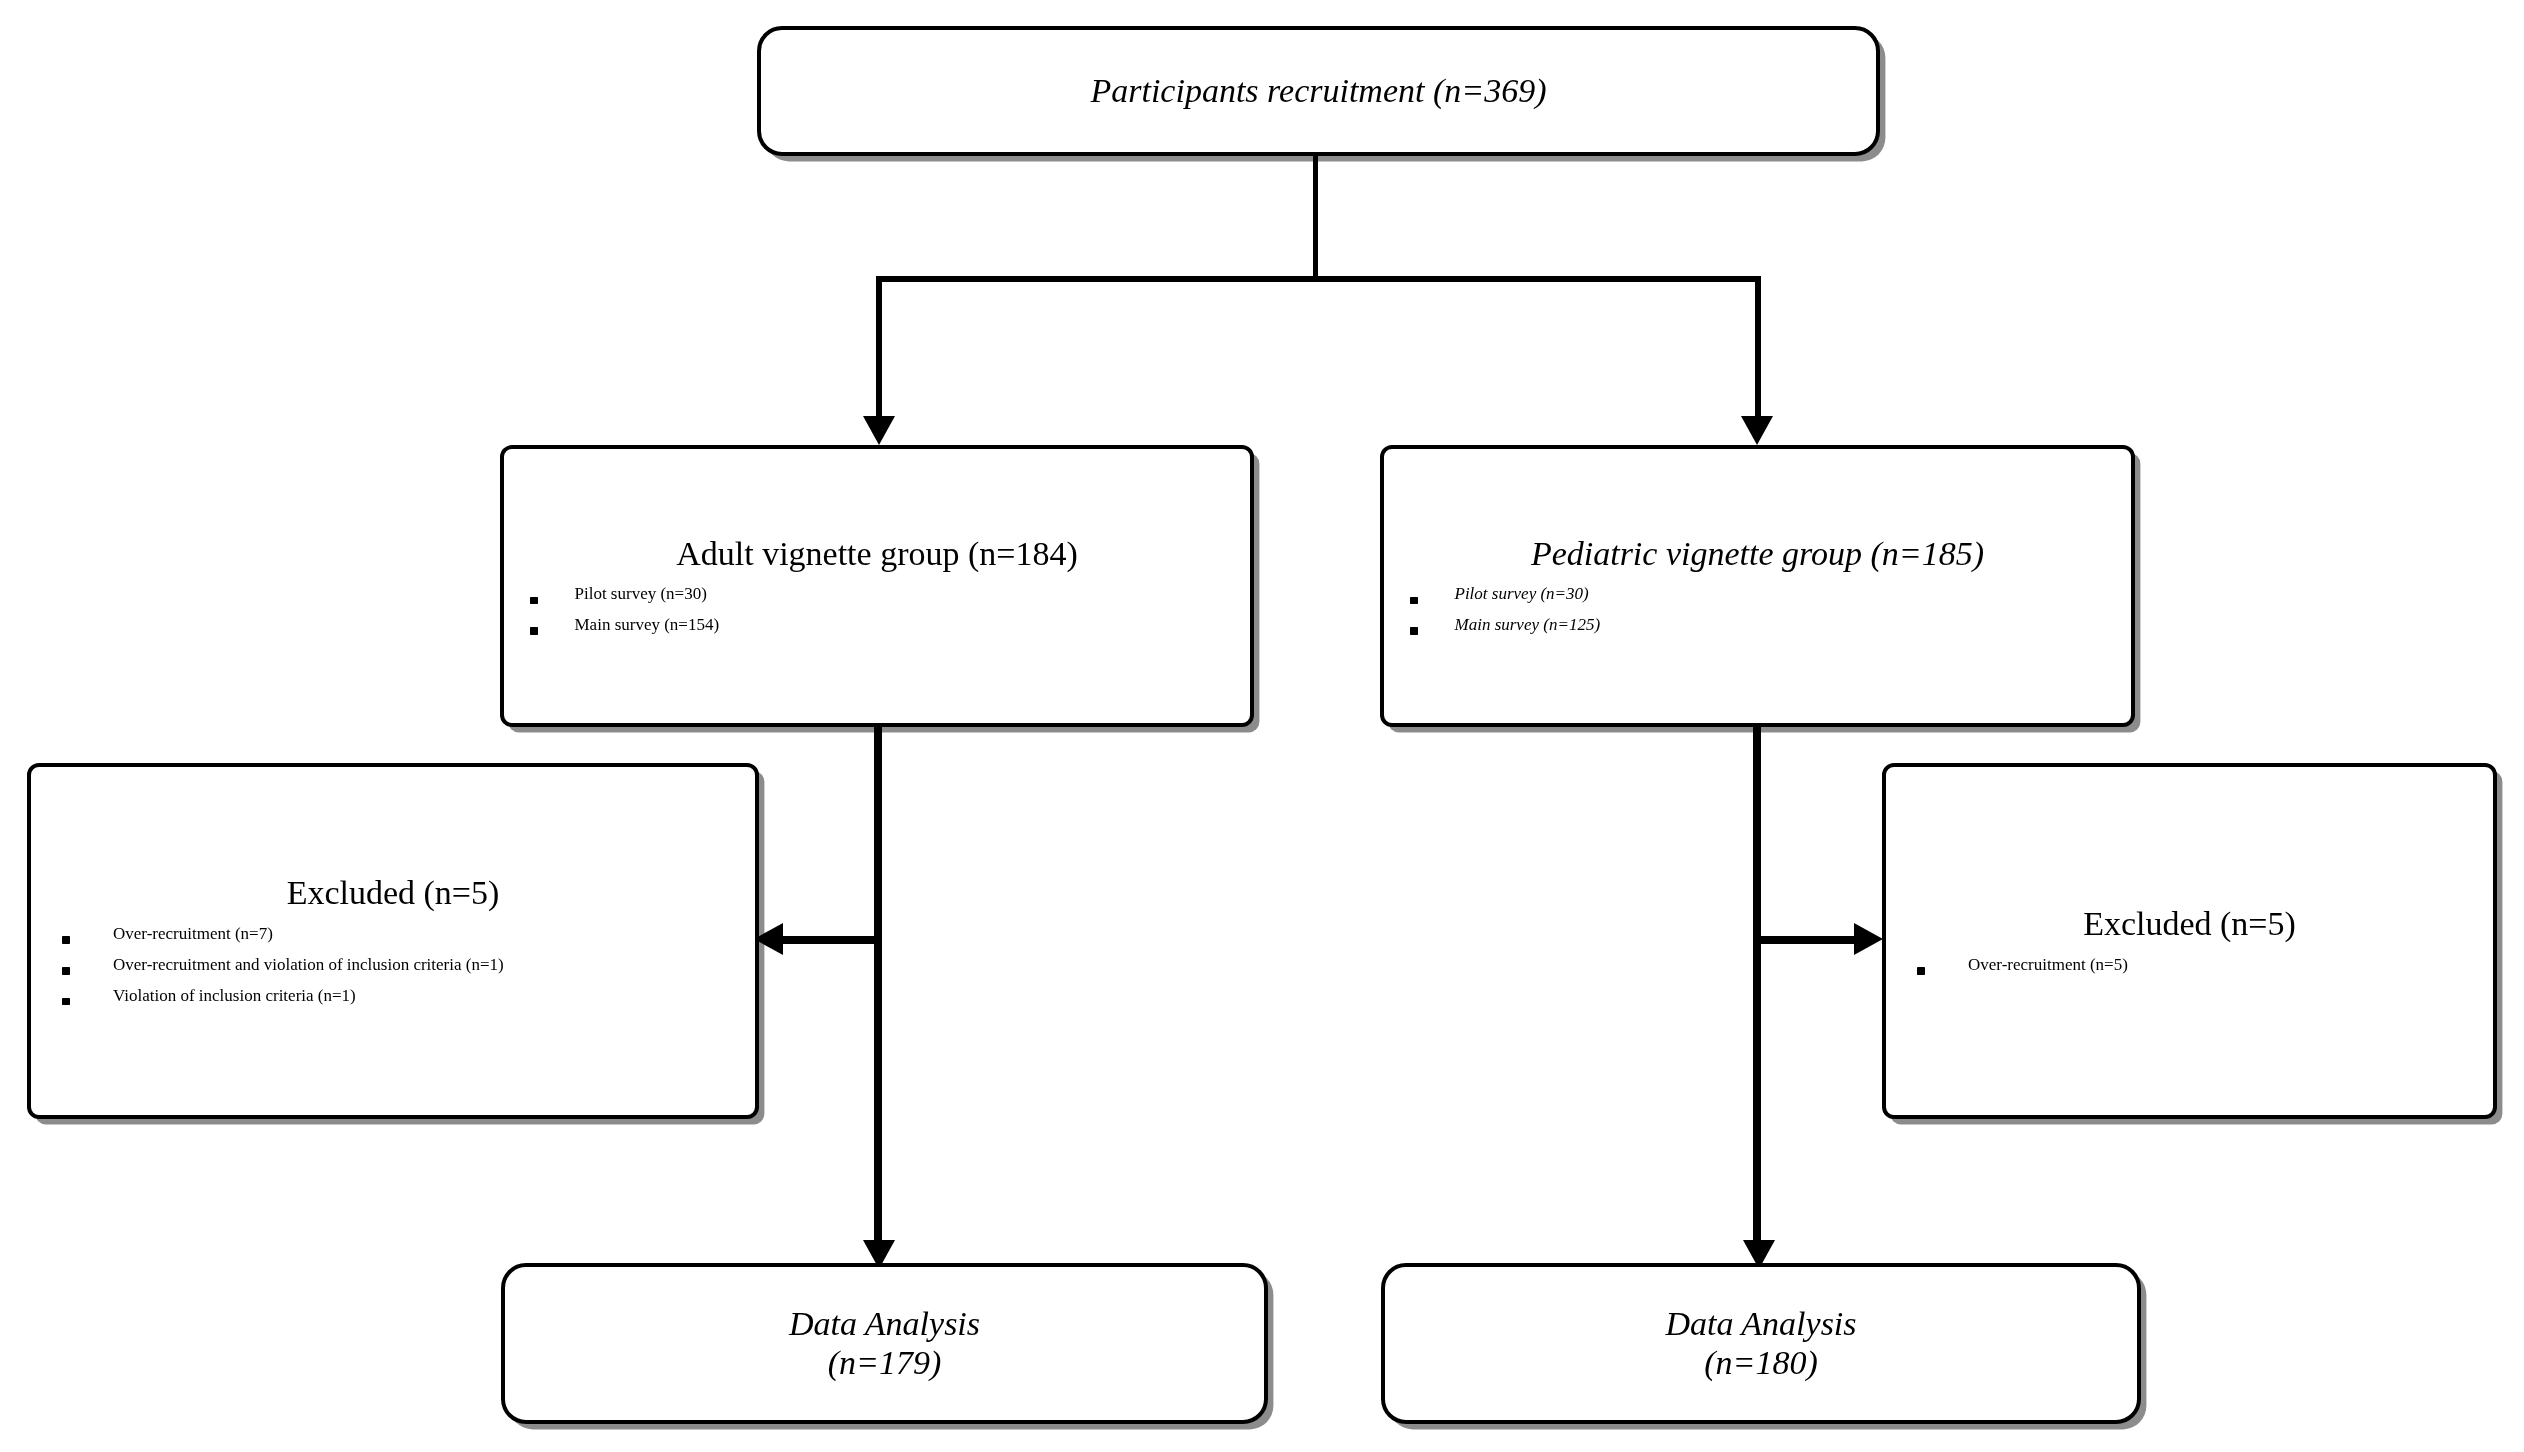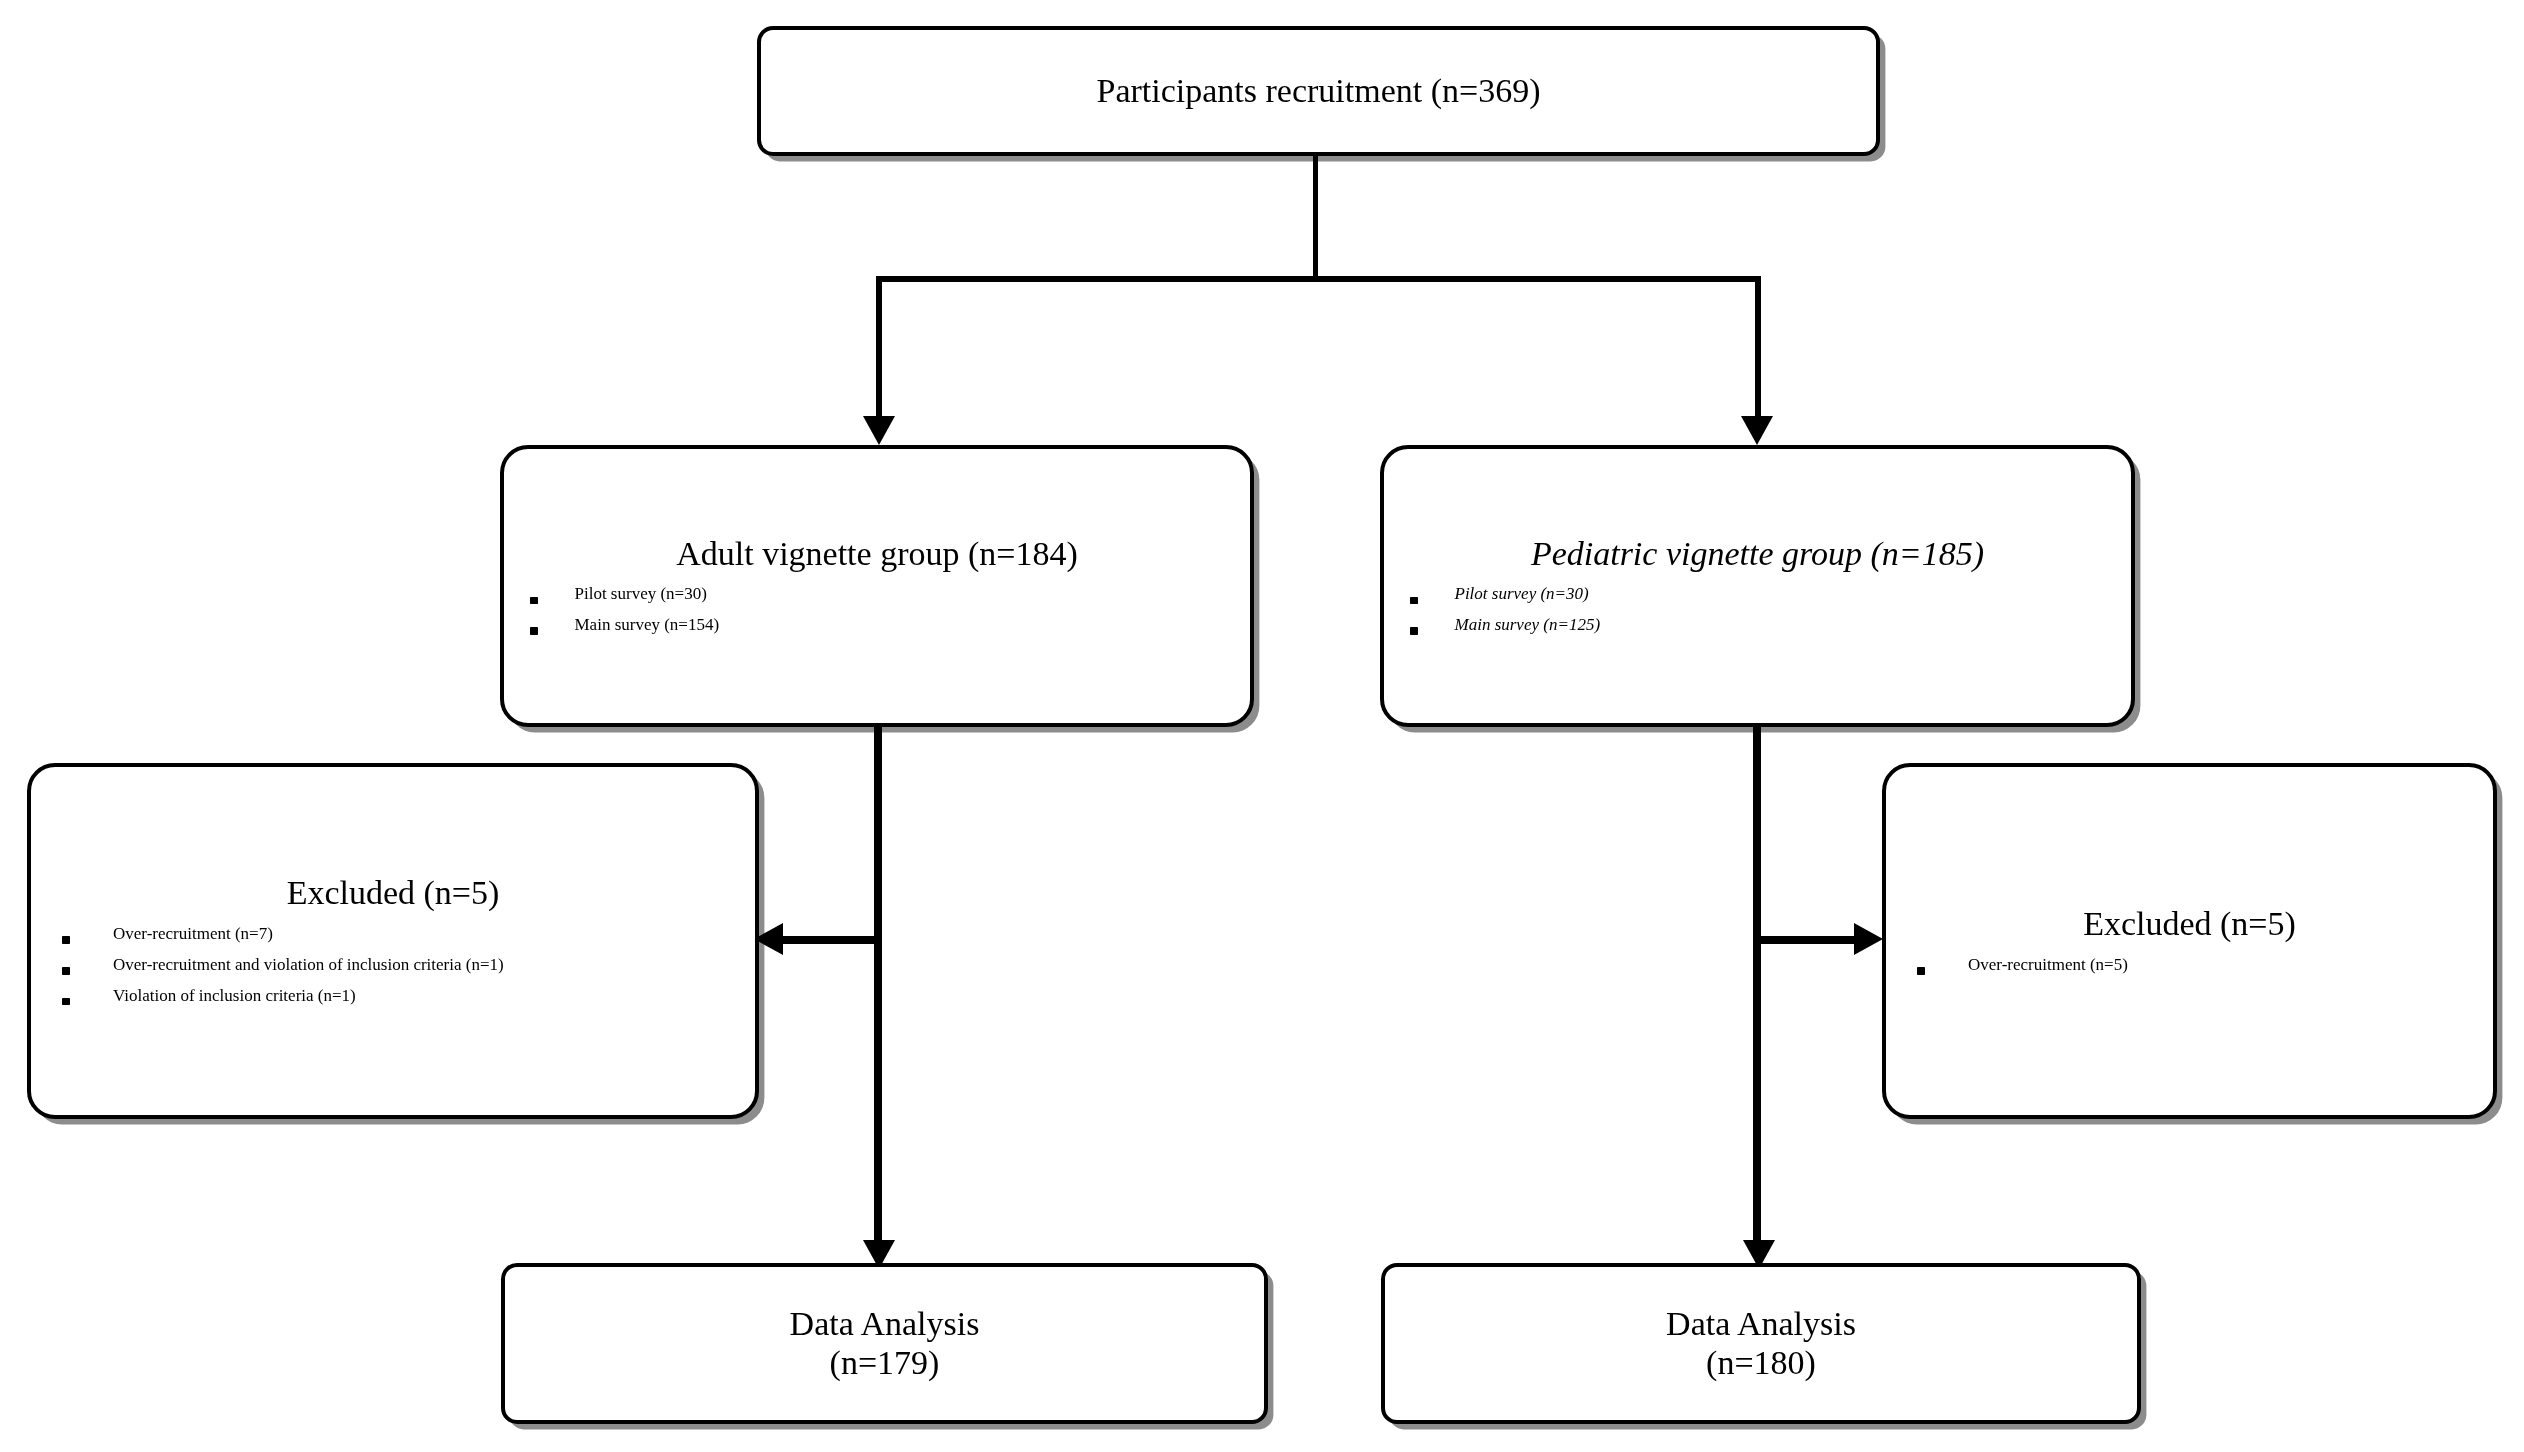--- a/index.html
+++ b/index.html
@@ -22,22 +22,22 @@
   .node {
     position: absolute;
     box-sizing: border-box;
     background: #ffffff;
     border: 4.8px solid #000000;
     box-shadow: 6.8px 6.8px 0 -1.4px rgba(0,0,0,0.45);
     display: flex;
     flex-direction: column;
     justify-content: center;
   }
-  .node.r-sm { border-radius: 16px; }
-  .node.r-lg { border-radius: 28px; }
+  .node.r-sm { border-radius: 25px; font-style: italic; }
+  .node.r-lg { border-radius: 12px; }
 
   .node-title {
     text-align: center;
     font-size: 34px;
     line-height: 1.12;
     white-space: nowrap;
   }
 
   .bullets {
     list-style: none;

